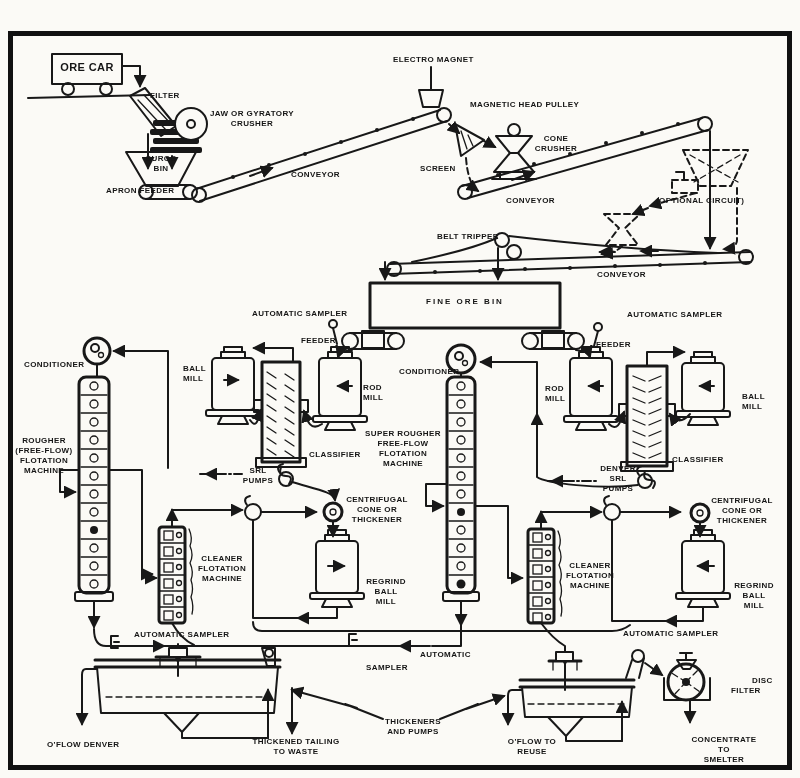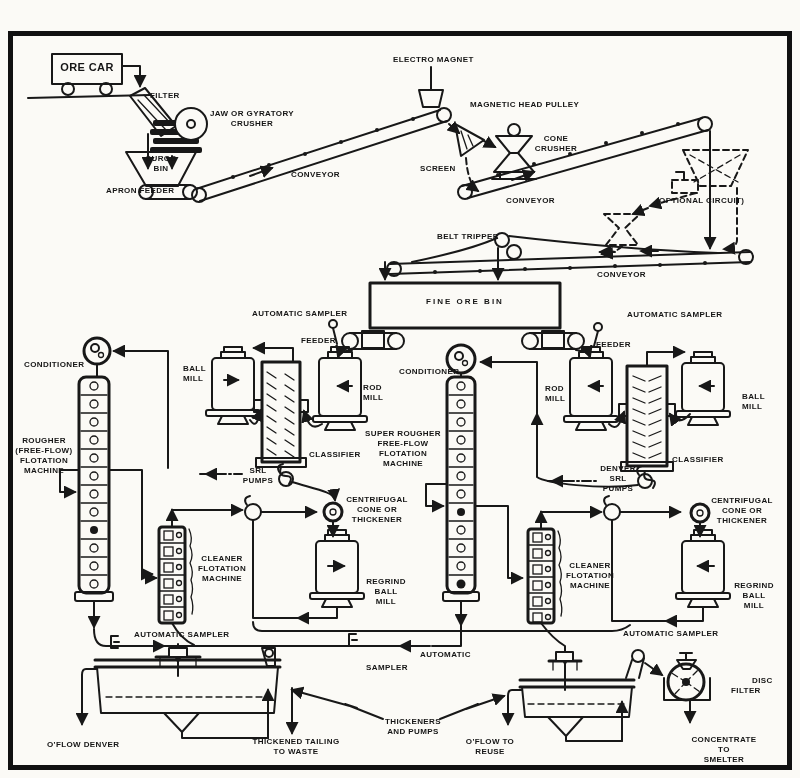--- a/index.html
+++ b/index.html
@@ -500,17 +500,17 @@
   <div class="lb" style="left:420px;top:650px">AUTOMATIC</div>
   <div class="lb" style="left:366px;top:663px">SAMPLER</div>
   <div class="lb" style="left:623px;top:629px">AUTOMATIC SAMPLER</div>
   <div class="lb c" style="left:413px;top:717px">THICKENERS
 AND PUMPS</div>
   <div class="lb" style="left:752px;top:676px">DISC</div>
   <div class="lb" style="left:731px;top:686px">FILTER</div>
   <div class="lb" style="left:47px;top:740px">O'FLOW DENVER</div>
   <div class="lb c" style="left:296px;top:737px">THICKENED TAILING
 TO WASTE</div>
-  <div class="lb c" style="left:490px;top:737px">O'FLOW TO
+  <div class="lb c" style="left:532px;top:737px">O'FLOW TO
 REUSE</div>
   <div class="lb c" style="left:724px;top:735px">CONCENTRATE TO
 SMELTER</div>
 </div>
 
 </body></html>

